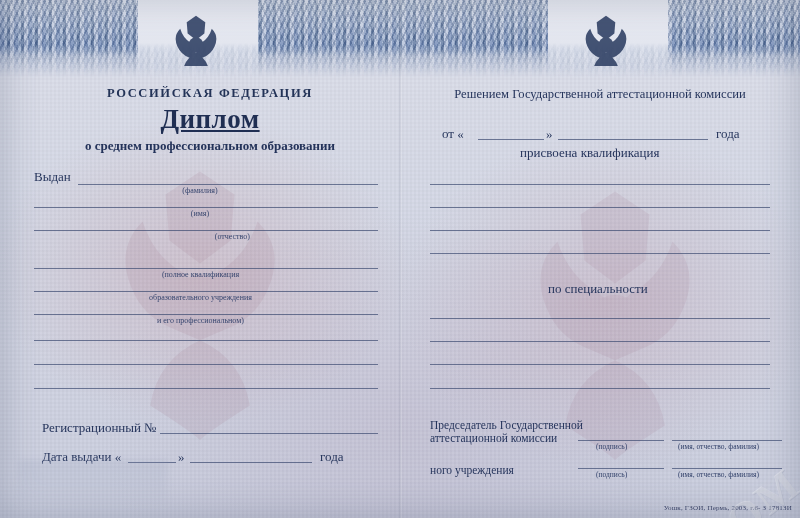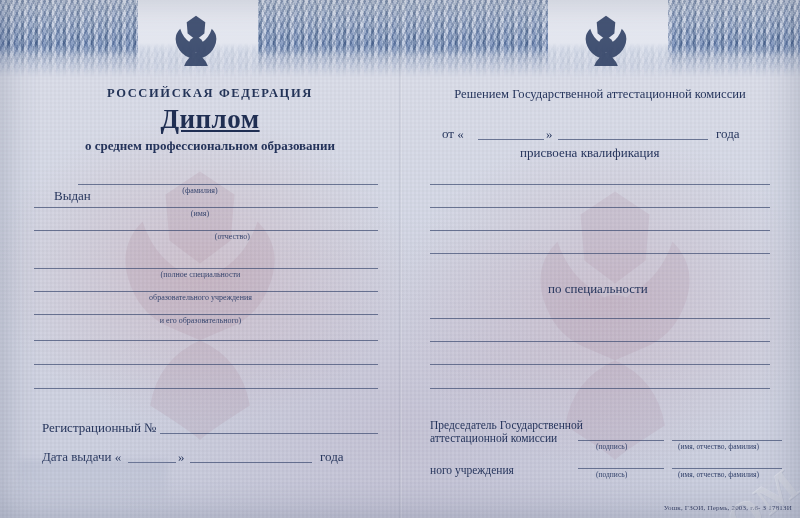--- a/index.html
+++ b/index.html
@@ -256,39 +256,39 @@
   </svg>
 
   <div class="fold"></div>
 
   <div class="panel left-panel">
     <p class="country">РОССИЙСКАЯ ФЕДЕРАЦИЯ</p>
     <p class="diploma-title">Диплом</p>
     <p class="diploma-sub">о среднем профессиональном образовании</p>
   </div>
 
-  <span class="label" style="left:34px; top:188px;margin-left:20px;">Выдан</span>
+  <span class="label" style="left:34px; top:169px;">Выдан</span>
 
   <div class="line" style="left:78px; top:184px; width:300px;"></div>
   <span class="hint" style="left:150px; top:186px; width:100px;">(фамилия)</span>
 
   <div class="line" style="left:34px; top:207px; width:344px;"></div>
   <span class="hint" style="left:160px; top:209px; width:80px;">(имя)</span>
 
   <div class="line" style="left:34px; top:230px; width:344px;"></div>
   <span class="hint" style="left:150px; top:232px; width:100px;text-align:right;">(отчество)</span>
 
   <div class="line" style="left:34px; top:268px; width:344px;"></div>
-  <span class="hint" style="left:128px; top:270px; width:145px;">(полное специальности</span>
+  <span class="hint" style="left:128px; top:270px; width:145px;">(полное квалификация</span>
 
   <div class="line" style="left:34px; top:291px; width:344px;"></div>
   <span class="hint" style="left:128px; top:293px; width:145px;">образовательного учреждения</span>
 
   <div class="line" style="left:34px; top:314px; width:344px;"></div>
-  <span class="hint" style="left:128px; top:316px; width:145px;">и его образовательного)</span>
+  <span class="hint" style="left:128px; top:316px; width:145px;">и его профессиональном)</span>
 
   <div class="line" style="left:34px; top:340px; width:344px;"></div>
   <div class="line" style="left:34px; top:364px; width:344px;"></div>
   <div class="line" style="left:34px; top:388px; width:344px;"></div>
 
   <span class="label" style="left:34px; top:420px;margin-left:8px;">Регистрационный №</span>
   <div class="line" style="left:160px; top:433px; width:218px;"></div>
 
   <span class="label" style="left:34px; top:449px;margin-left:8px;">Дата выдачи «</span>
   <div class="line" style="left:128px; top:462px; width:48px;"></div>

